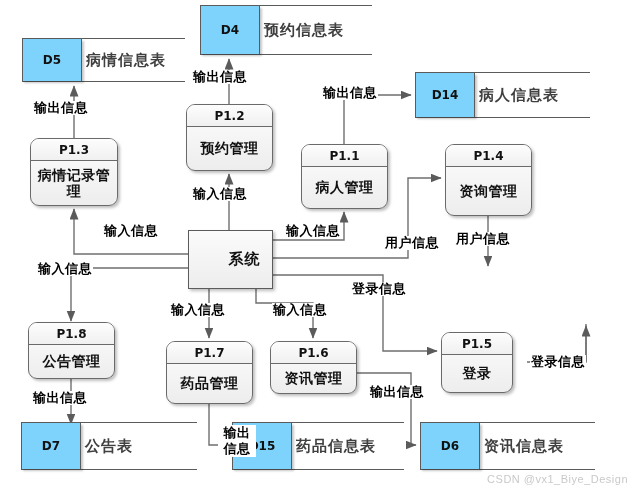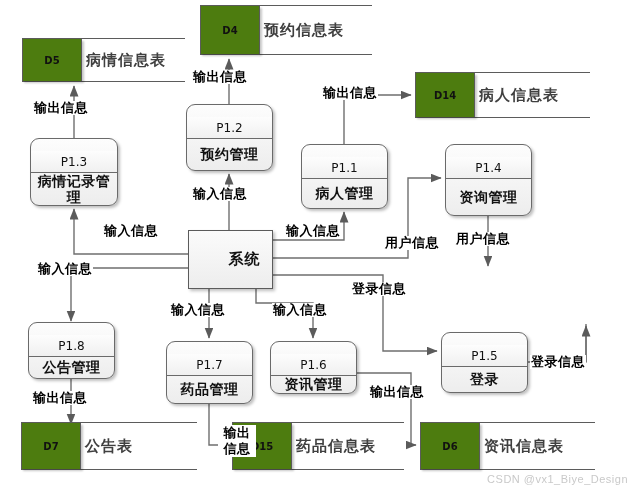--- a/index.html
+++ b/index.html
@@ -30,27 +30,27 @@
     display: flex;
     align-items: stretch;
     border-top: 1.5px solid #5b5b5b;
     border-bottom: 1.5px solid #5b5b5b;
     background: transparent;
   }
   .store .id {
     box-sizing: border-box;
     width: 60px;
     flex: 0 0 60px;
-    background: #4d7c0f;
+    background: #7dd3fc;
     border-left: 1.5px solid #5b5b5b;
     border-right: 1.5px solid #5b5b5b;
     display: flex;
     align-items: center;
     justify-content: center;
-    font-size: 10px;
+    font-size: 12px;
     font-weight: bold;
     color: #111;
     box-shadow: 2px 2px 2px rgba(0,0,0,0.22);
   }
   .store .nm {
     flex: 1 1 auto;
     display: flex;
     align-items: center;
     padding-left: 4px;
     font-size: 15px;
@@ -72,24 +72,23 @@
     overflow: hidden;
   }
   .proc .hd {
     height: 21px;
     flex: 0 0 21px;
     border-bottom: 1.2px solid #6a6a6a;
     display: flex;
     align-items: center;
     justify-content: center;
     font-size: 12px;
-    font-weight: normal;
+    font-weight: bold;
     color: #111;
     background: linear-gradient(#fdfdfd, #f0f0f0);
-    margin-top: 12px;
   }
   .proc .bd {
     flex: 1 1 auto;
     display: flex;
     align-items: center;
     justify-content: center;
     text-align: center;
     font-size: 14px;
     font-weight: bold;
     color: #111;
@@ -252,21 +251,21 @@
   <div class="proc" style="left:166px; top:341px; width:87px; height:63px;">
     <div class="hd">P1.7</div>
     <div class="bd">药品管理</div>
   </div>
 
   <div class="proc" style="left:270px; top:341px; width:87px; height:53px;">
     <div class="hd">P1.6</div>
     <div class="bd">资讯管理</div>
   </div>
 
-  <div class="proc" style="left:441px; top:332px; width:87px; height:61px;justify-content:space-between;">
+  <div class="proc" style="left:441px; top:332px; width:72px; height:61px;justify-content:space-between;">
     <div class="hd">P1.5</div>
     <div class="bd">登录</div>
   </div>
 
   <div class="entity" style="left:188px; top:230px; width:85px; height:59px;">
     <span>系统</span>
   </div>
 
   <div class="flab" style="left:33px;  top:101px;">输出信息</div>
   <div class="flab" style="left:192px; top:70px;">输出信息</div>

